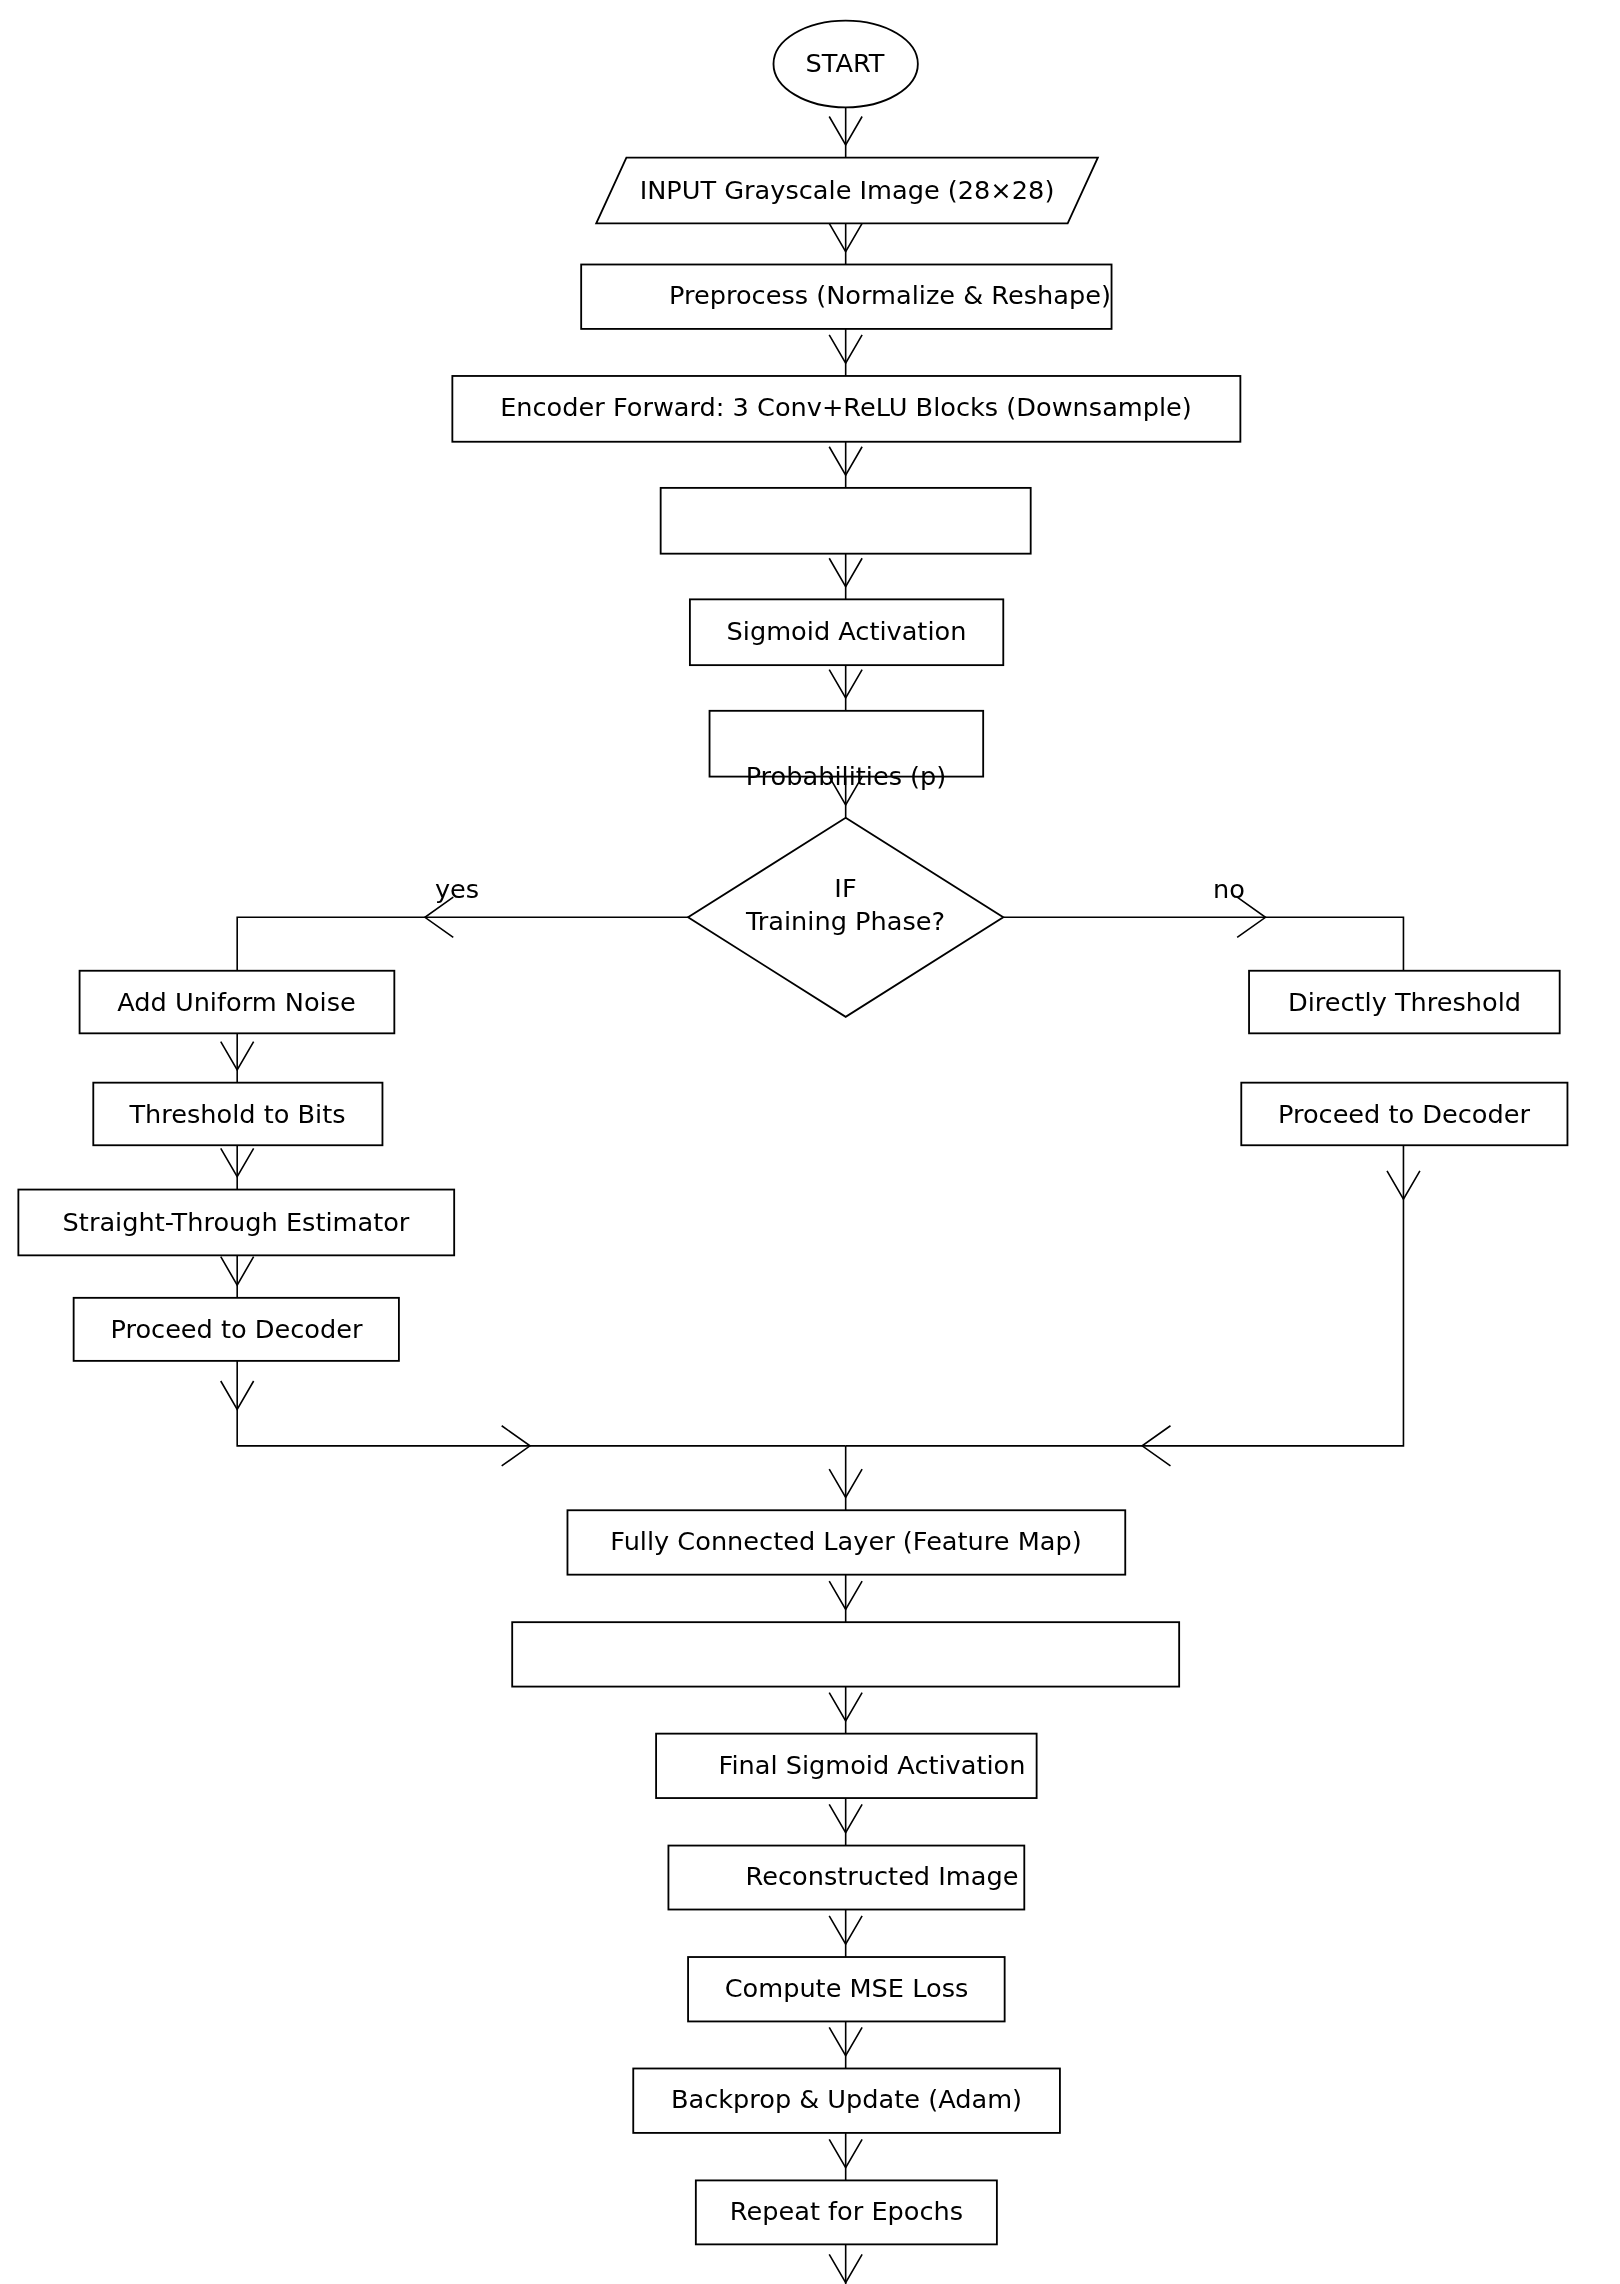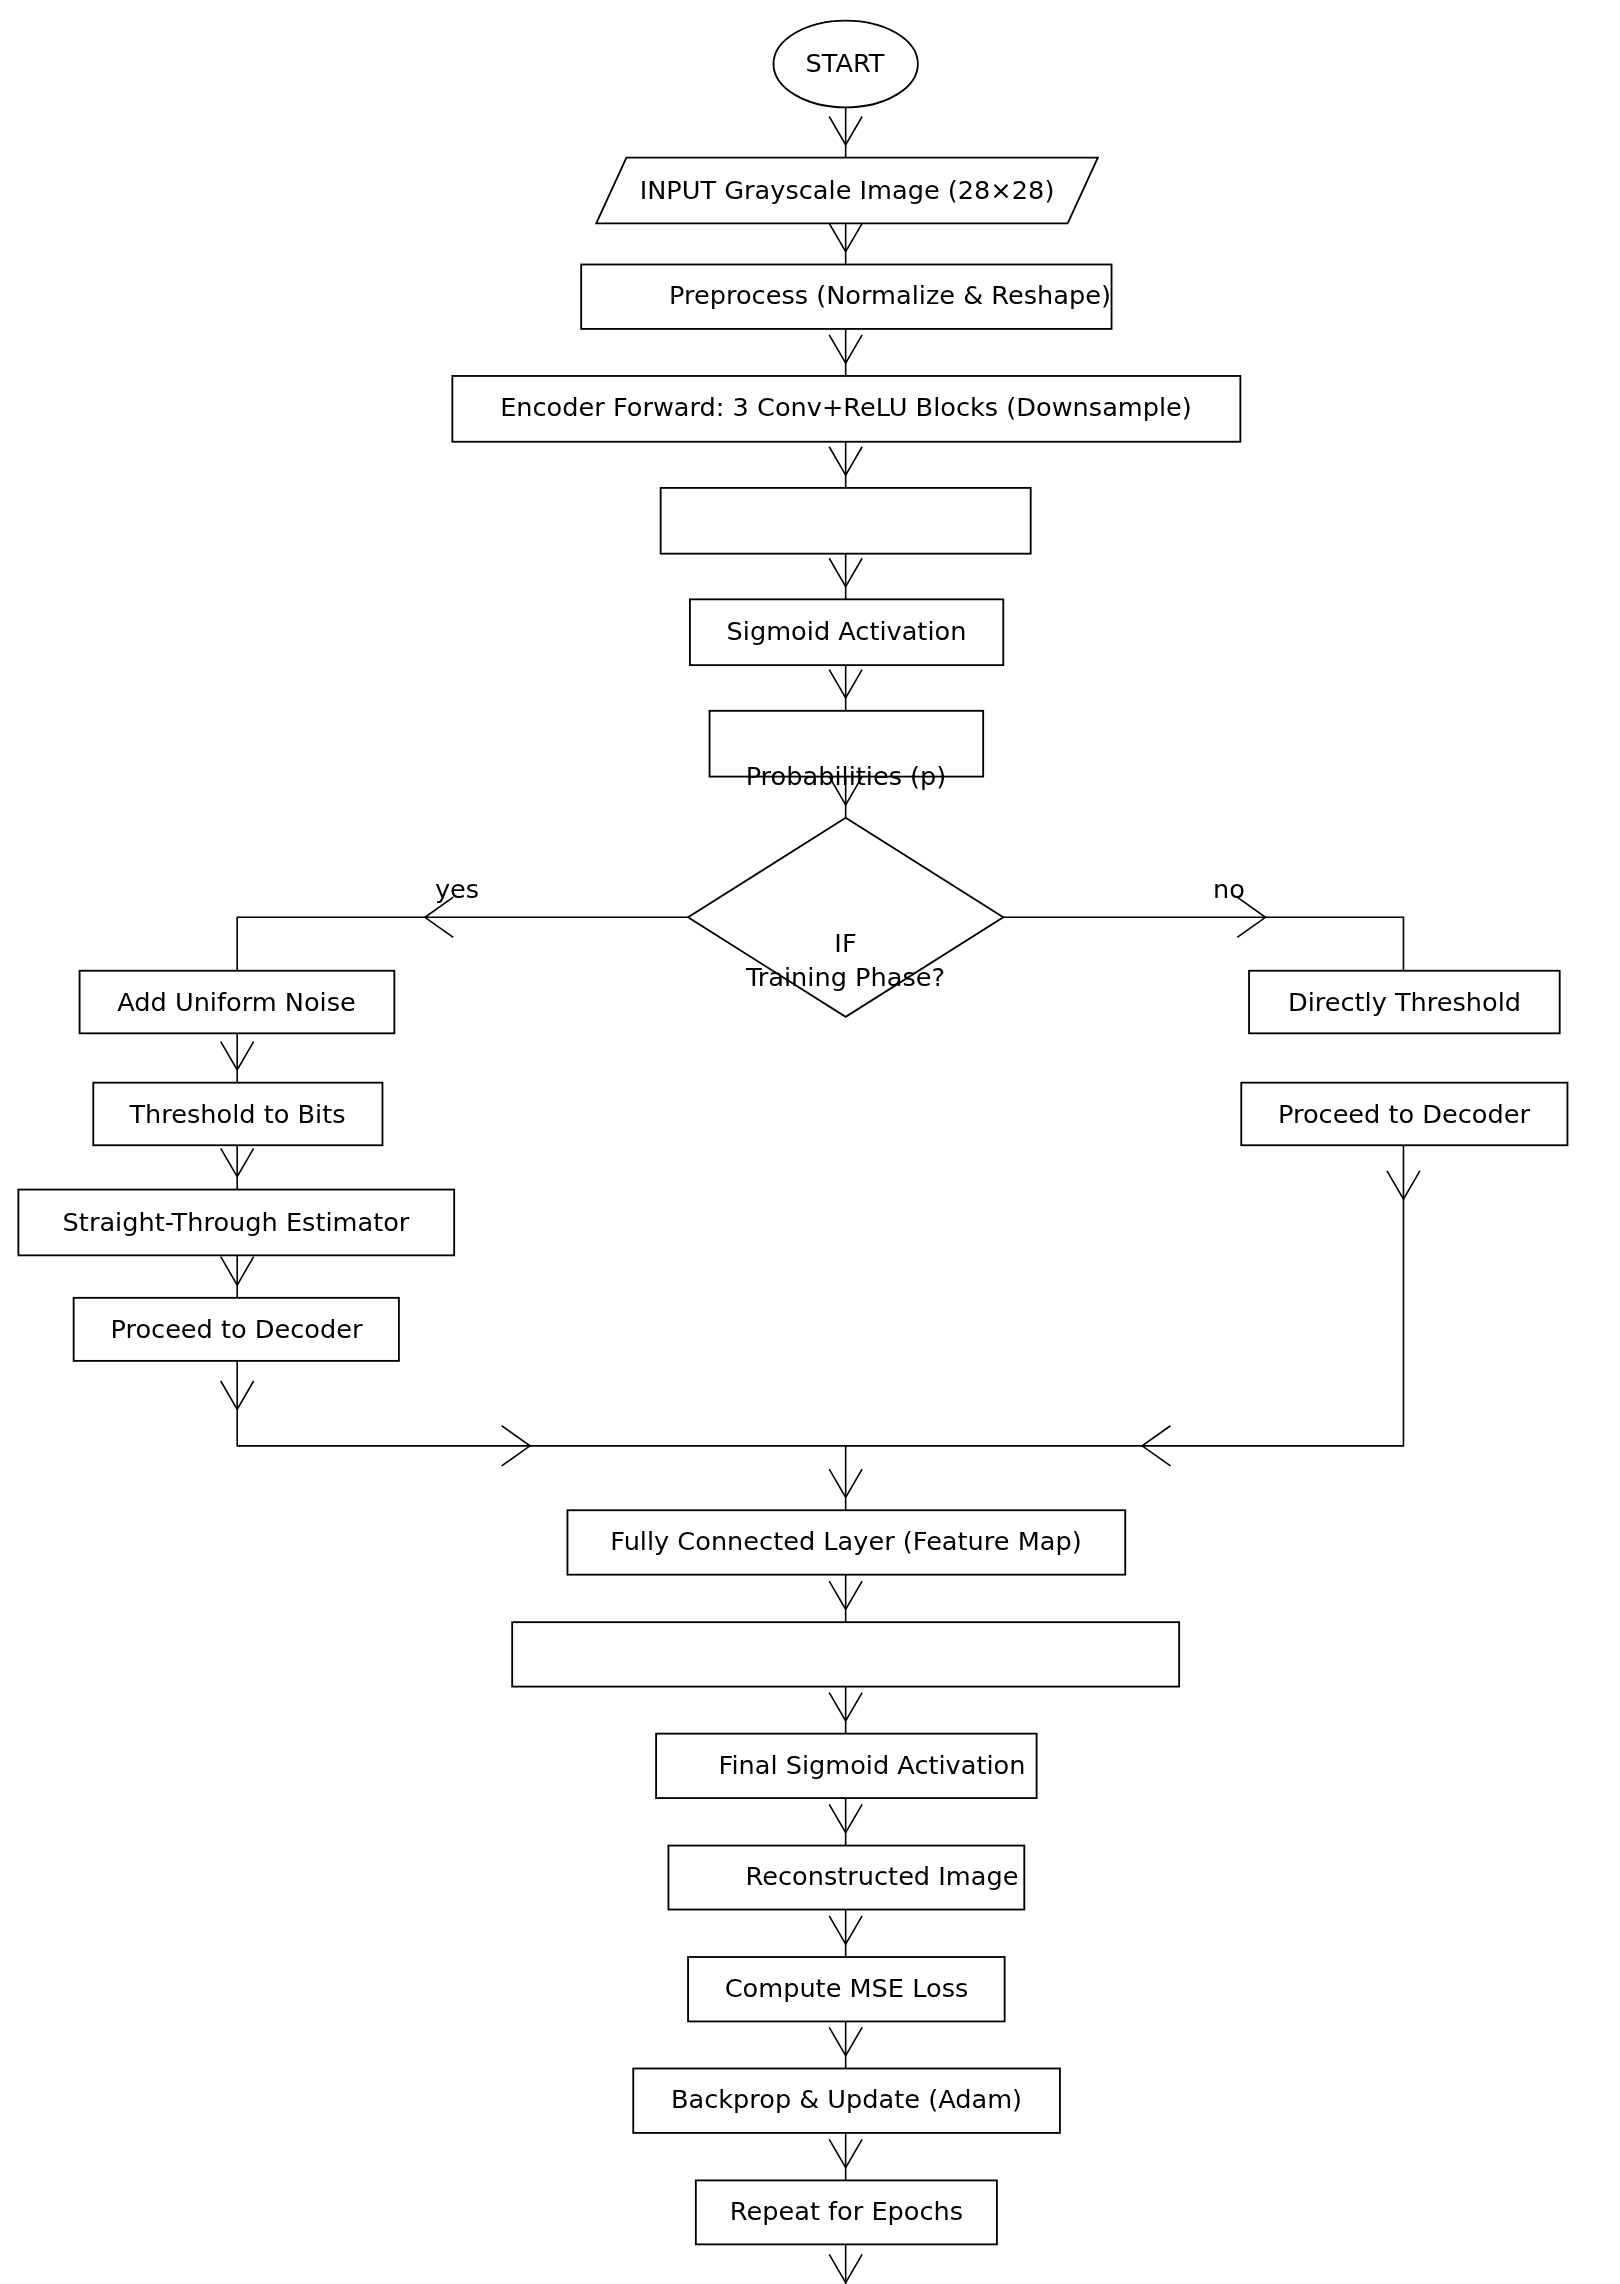--- a/index.html
+++ b/index.html
@@ -31,21 +31,20 @@
     line-height: 1.15;
     color: #000000;
     white-space: nowrap;
     pointer-events: none;
   }
   .decision-label {
     flex-direction: column;
     gap: 4px;
     padding-bottom: 25px;
     box-sizing: border-box;
-    justify-content: flex-end;
   }
   .edge-label {
     position: absolute;
     display: flex;
     align-items: center;
     justify-content: center;
     font-size: 25.6px;
     color: #000000;
     white-space: nowrap;
     pointer-events: none;

